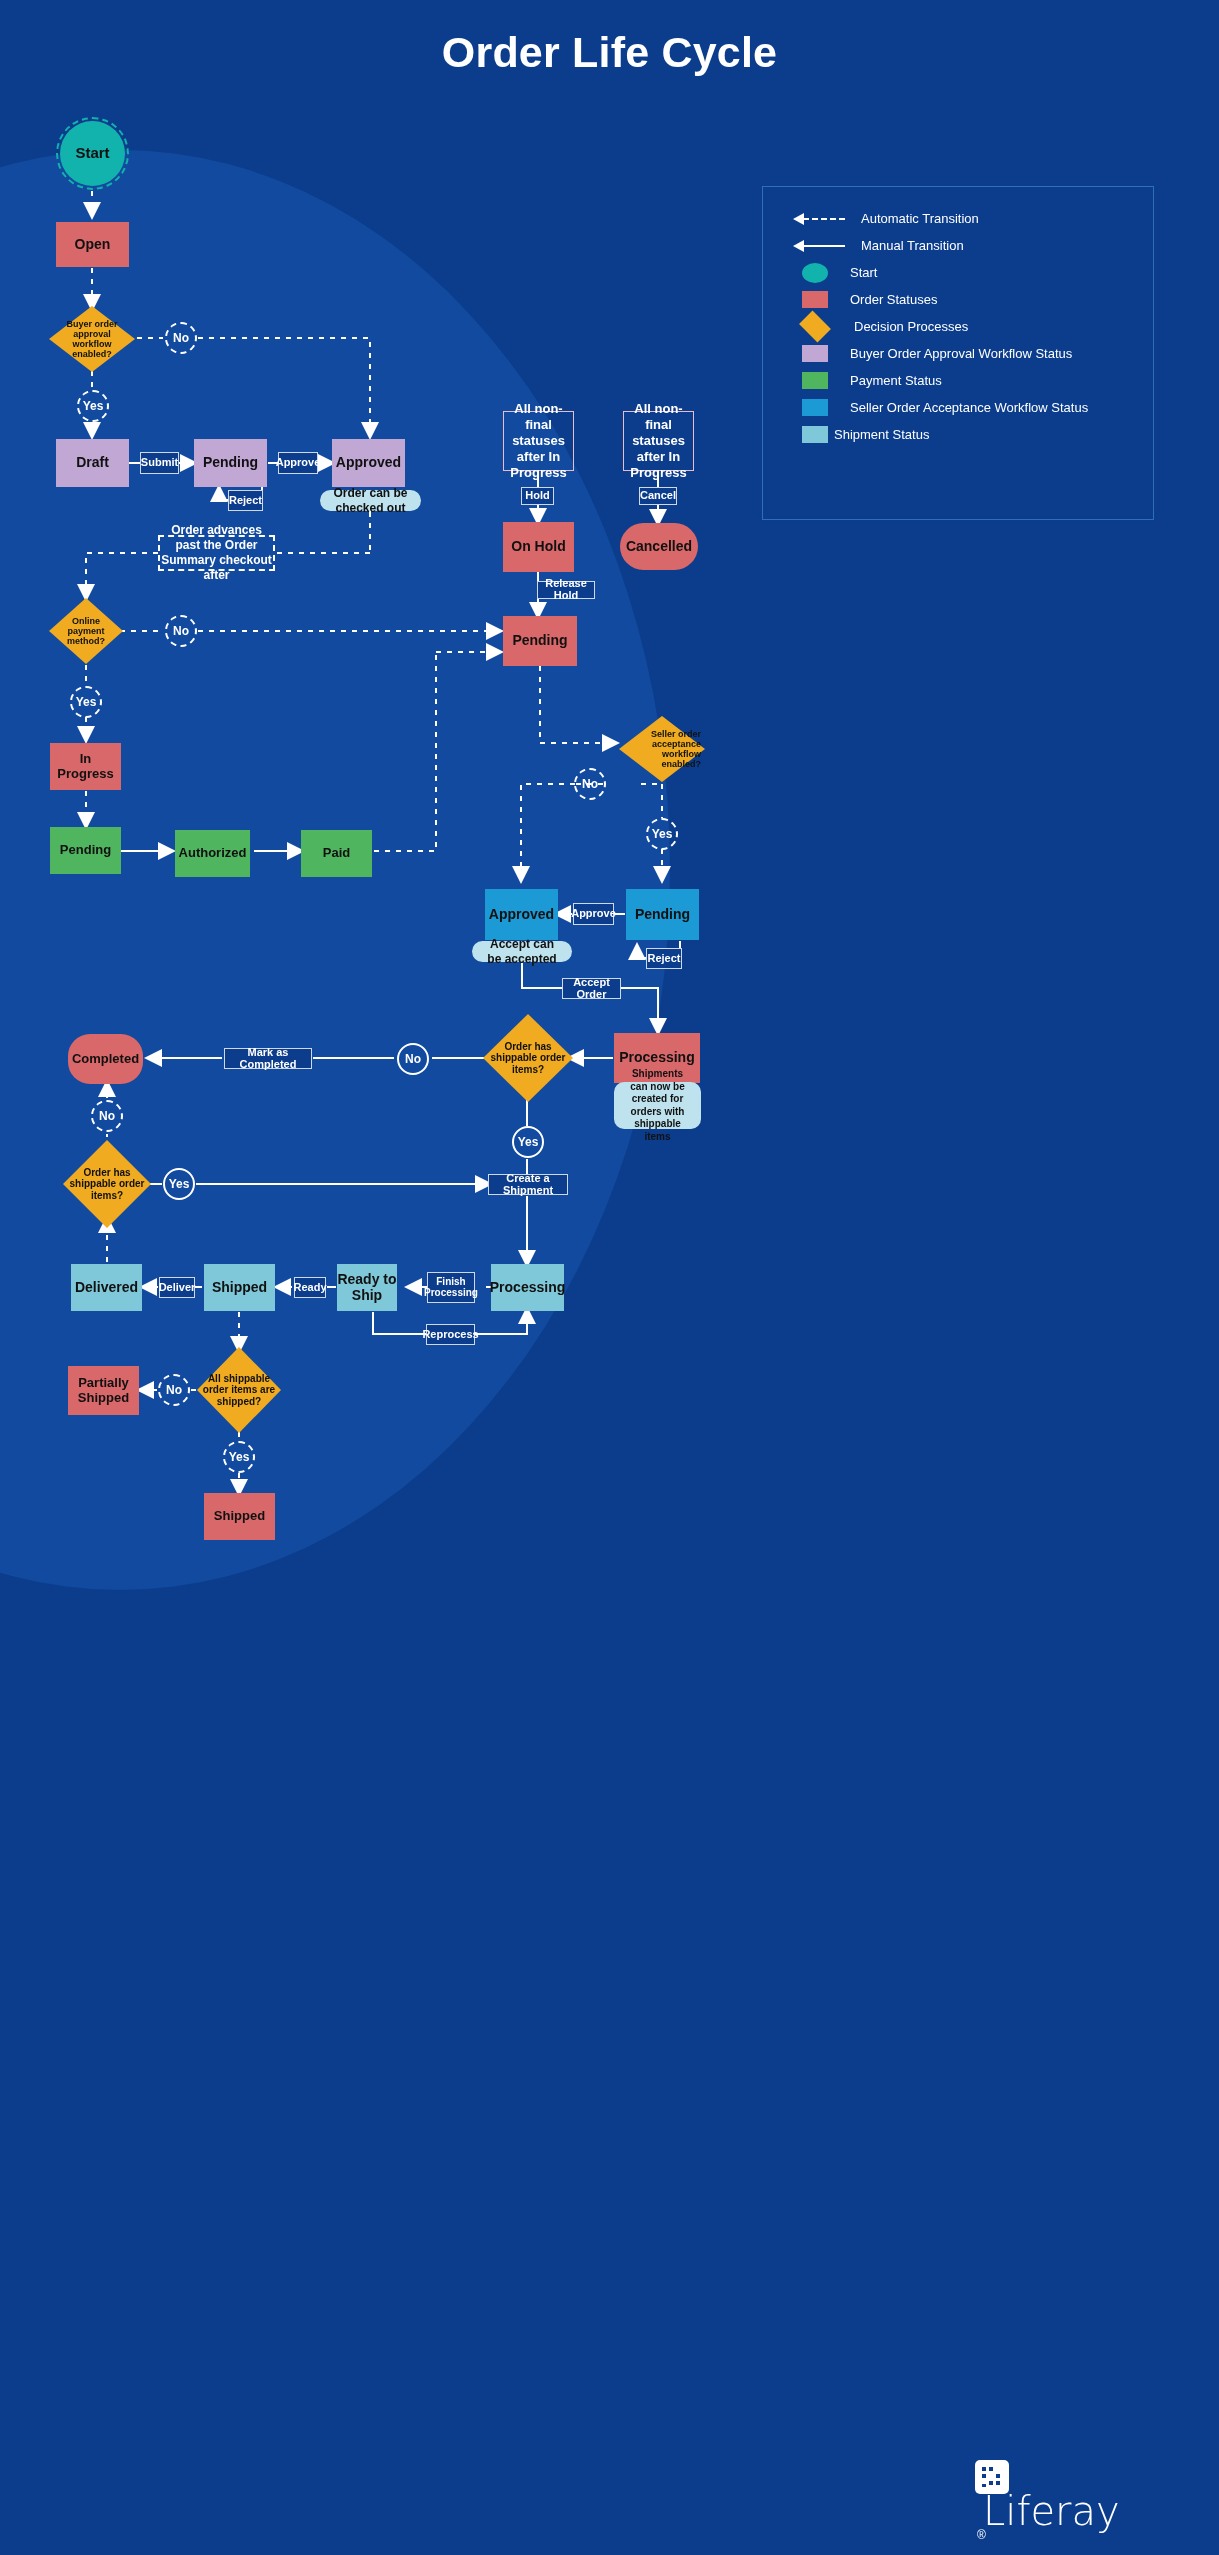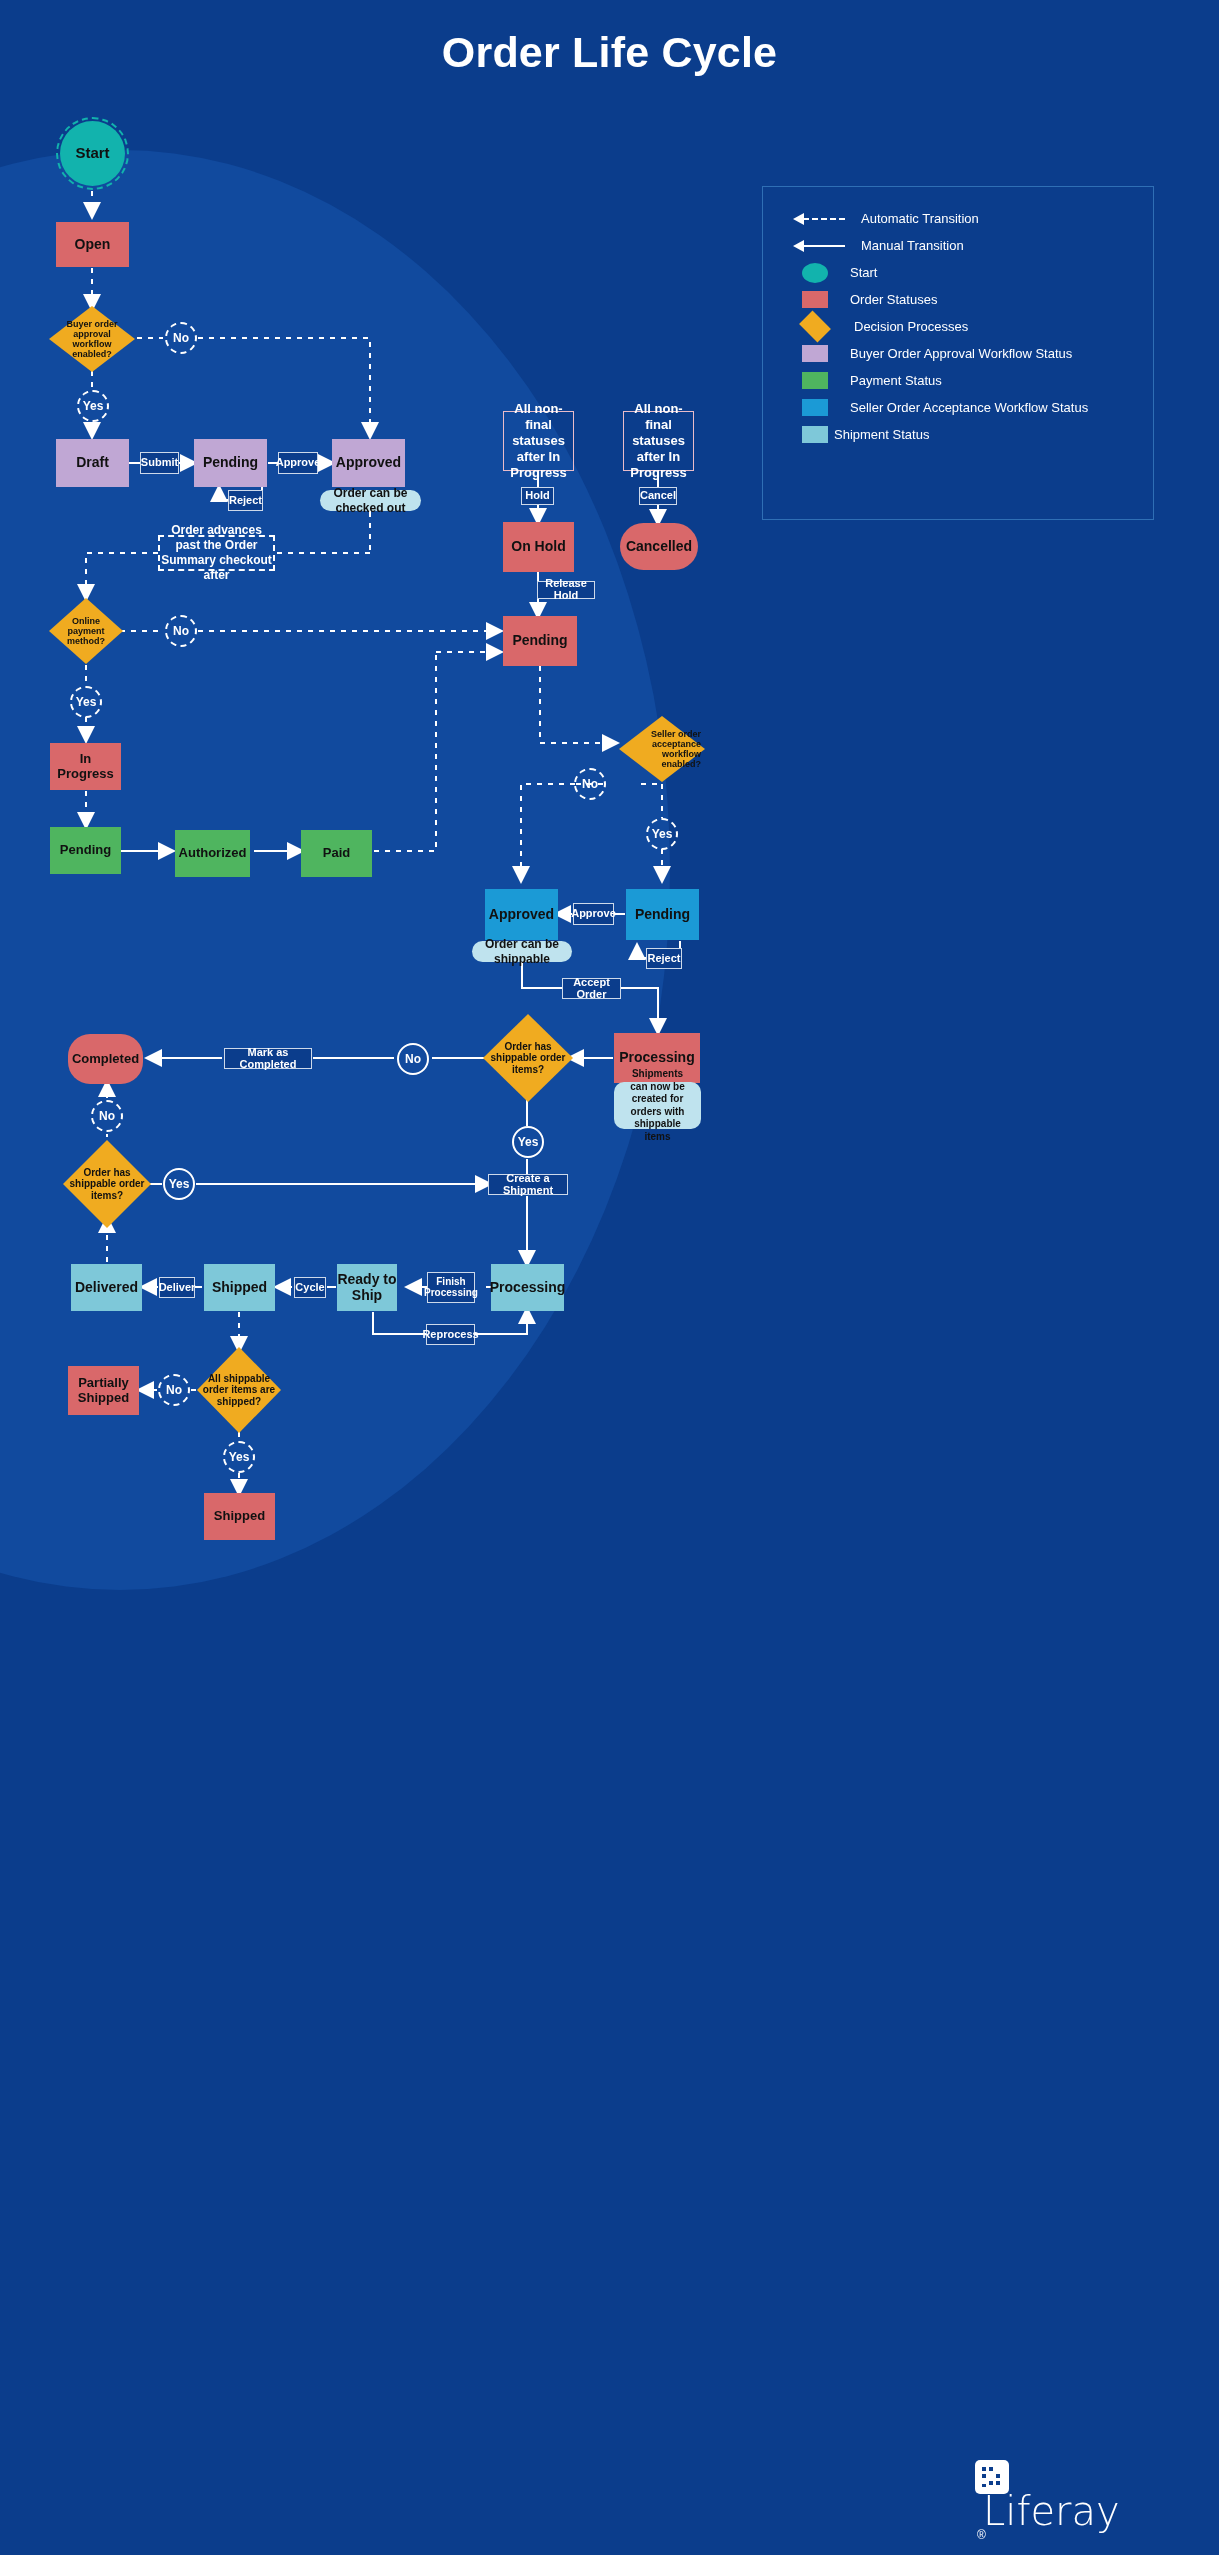--- a/index.html
+++ b/index.html
@@ -367,21 +367,21 @@
     <span>Approve</span>
   </div>
 <div class="node blue fs14" style="left:626px;top:889px;width:73px;height:51px;">
     <span>Pending</span>
   </div>
 <div class="chip" style="left:646px;top:948px;width:36px;height:21px;">
     <span>Reject</span>
   </div>
 
 <div class="pill" style="left:472px;top:941px;width:100px;height:21px;">
-    <span>Order can be shippable</span>
+    <span>Accept can be accepted</span>
   </div>
 
 <div class="chip" style="left:562px;top:978px;width:59px;height:21px;">
     <span>Accept Order</span>
   </div>
 
 <div class="node red fs14" style="left:614px;top:1033px;width:86px;height:50px;">
     <span>Processing</span>
   </div>
 <div class="pill" style="left:614px;top:1082px;width:87px;height:47px;border-radius:10px;">
@@ -421,21 +421,21 @@
 <div class="node lblue fs14" style="left:71px;top:1264px;width:71px;height:47px;">
     <span>Delivered</span>
   </div>
 <div class="chip" style="left:159px;top:1277px;width:36px;height:21px;">
     <span>Deliver</span>
   </div>
 <div class="node lblue fs14" style="left:204px;top:1264px;width:71px;height:47px;">
     <span>Shipped</span>
   </div>
 <div class="chip" style="left:294px;top:1277px;width:32px;height:21px;">
-    <span>Cycle</span>
+    <span>Ready</span>
   </div>
 <div class="node lblue fs14" style="left:337px;top:1264px;width:60px;height:47px;">
     <span>Ready to Ship</span>
   </div>
 <div class="chip fs10" style="left:427px;top:1272px;width:48px;height:31px;">
     <span>Finish Processing</span>
   </div>
 <div class="node lblue fs14" style="left:491px;top:1264px;width:73px;height:47px;">
     <span>Processing</span>
   </div>

